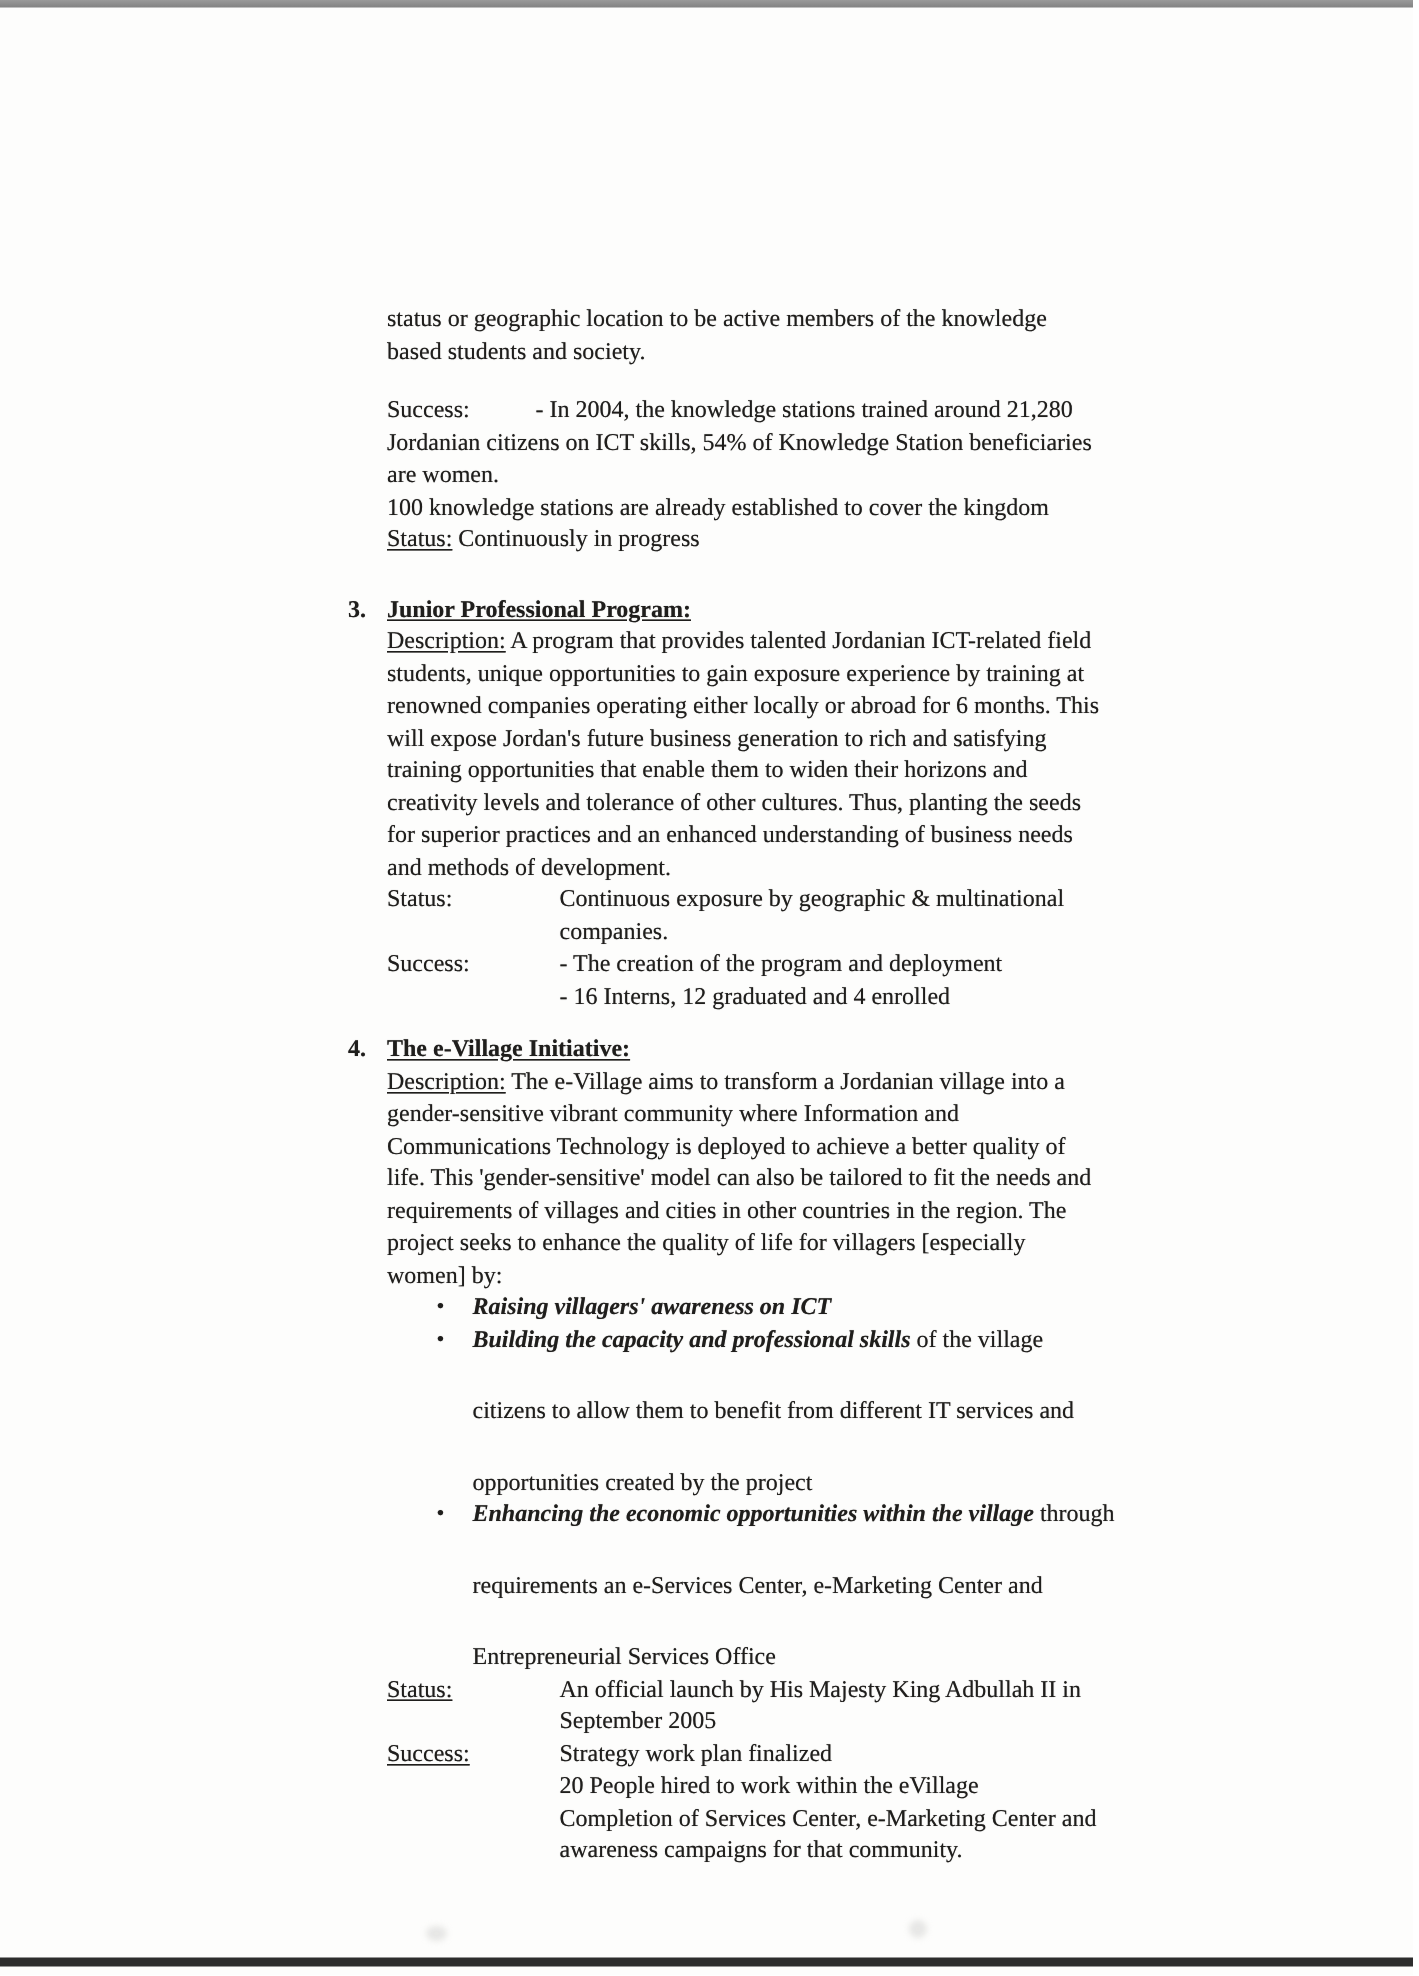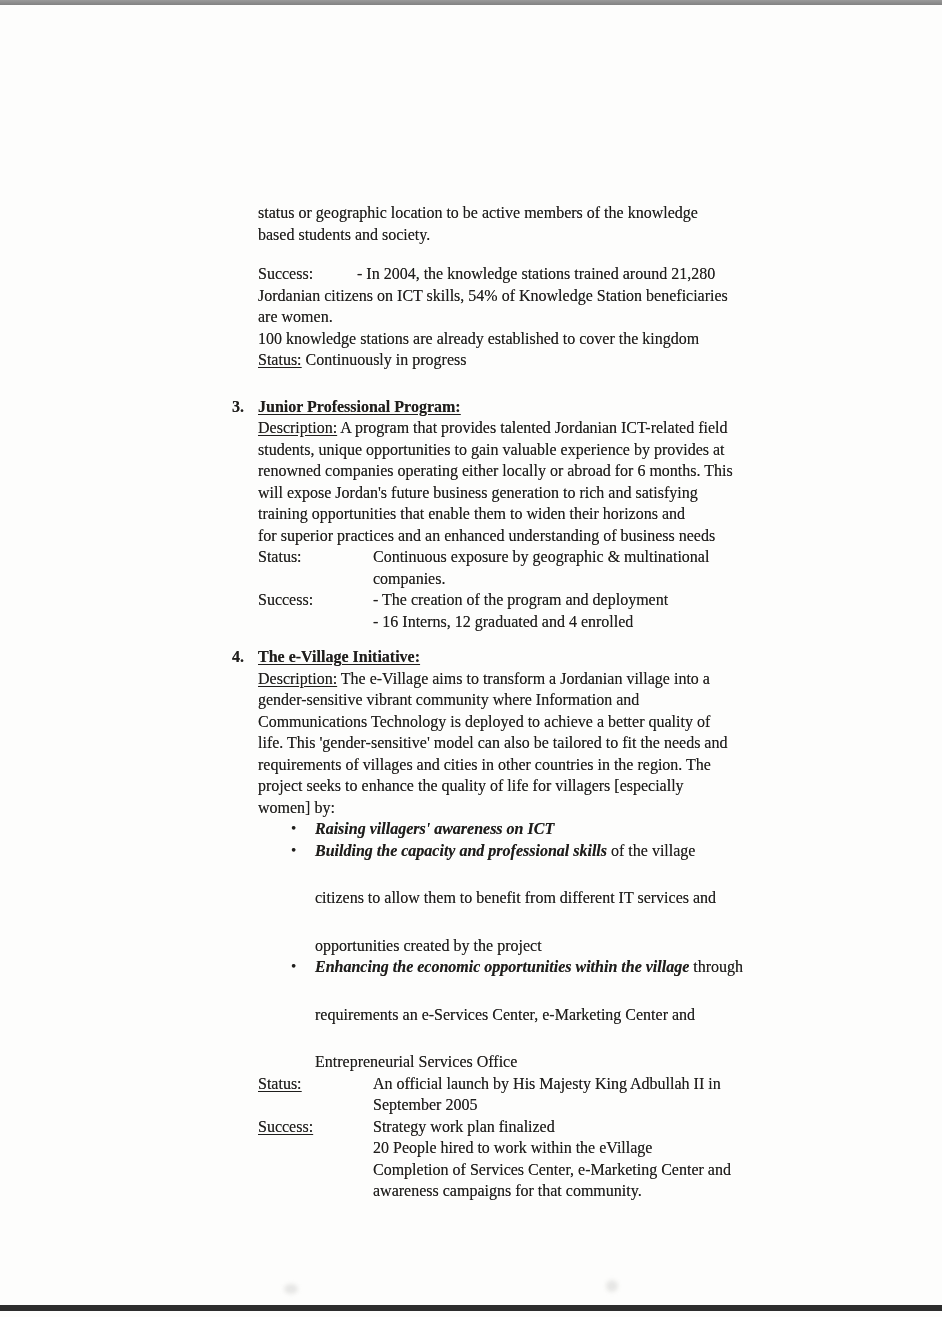--- a/index.html
+++ b/index.html
@@ -67,25 +67,27 @@
     <div class="ln"><span class="tab99">Success:</span><span>- In 2004, the knowledge stations trained around 21,280</span></div>
     <div class="ln">Jordanian citizens on ICT skills, 54% of Knowledge Station beneficiaries</div>
     <div class="ln">are women.</div>
     <div class="ln">100 knowledge stations are already established to cover the kingdom</div>
     <div class="ln"><span class="u">Status:</span><span> Continuously in progress</span></div>
 
     <div class="sp25"></div>
 
     <div class="ln heading"><span class="num">3.</span><span class="u">Junior Professional Program:</span></div>
     <div class="ln"><span class="u">Description:</span><span> A program that provides talented Jordanian ICT-related field</span></div>
-    <div class="ln">students, unique opportunities to gain valuable experience by provides at</div>
+    <div class="ln">students, unique opportunities to gain exposure experience by training at</div>
     <div class="ln">renowned companies operating either locally or abroad for 6 months. This</div>
     <div class="ln">will expose Jordan's future business generation to rich and satisfying</div>
     <div class="ln">training opportunities that enable them to widen their horizons and</div>
+    <div class="ln">creativity levels and tolerance of other cultures. Thus, planting the seeds</div>
     <div class="ln">for superior practices and an enhanced understanding of business needs</div>
+    <div class="ln">and methods of development.</div>
     <div class="ln"><span class="tab115">Status:</span><span>Continuous exposure by geographic &amp; multinational</span></div>
     <div class="ln indent115">companies.</div>
     <div class="ln"><span class="tab115">Success:</span><span>- The creation of the program and deployment</span></div>
     <div class="ln indent115">- 16 Interns, 12 graduated and 4 enrolled</div>
 
     <div class="sp14"></div>
 
     <div class="ln heading"><span class="num">4.</span><span class="u">The e-Village Initiative:</span></div>
     <div class="ln"><span class="u">Description:</span><span> The e-Village aims to transform a Jordanian village into a</span></div>
     <div class="ln">gender-sensitive vibrant community where Information and</div>

